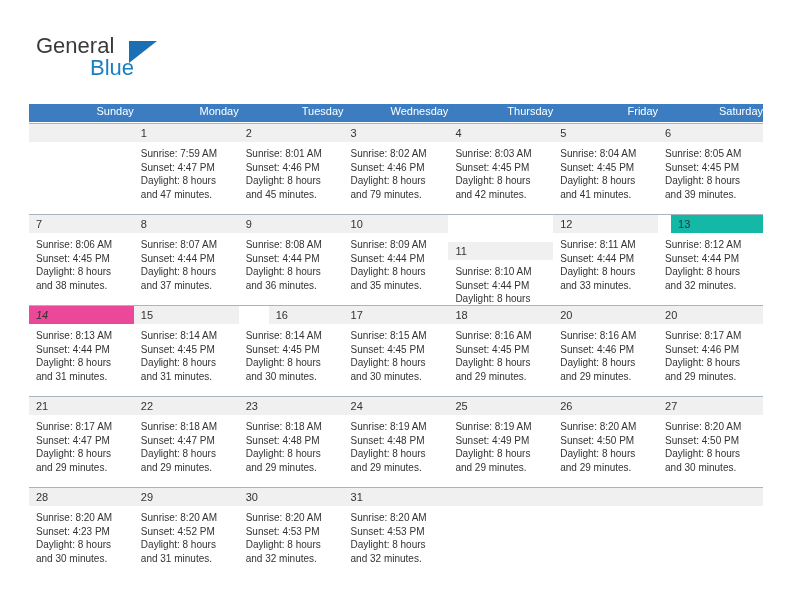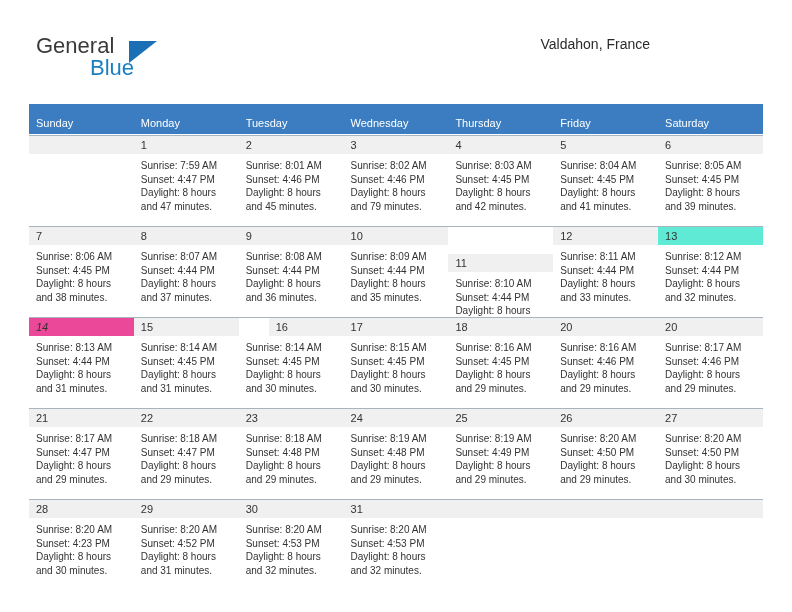--- a/index.html
+++ b/index.html
@@ -91,22 +91,22 @@
     top: 104px;
     width: 734px;
     border-collapse: collapse;
     table-layout: fixed;
   }
   .cal th {
     background: #3b7dc0;
     color: #ffffff;
     font-size: 11px;
     font-weight: normal;
-    text-align: left;
-    padding: 13px 0 5px 7px;
+    text-align: right;
+    padding: 1px 0 5px 7px;
     height: 12px;
     border: none;
   }
   .cal td {
     vertical-align: top;
     padding: 0;
     border: none;
     width: 104.85px;
     height: 90px;
     background: #ffffff;
@@ -152,21 +152,20 @@
 
   <div class="top">
 
     <div class="logo">
       <span class="logo-general">General</span>
       <span class="logo-triangle" style="border-left-color: rgb(26, 111, 181);"></span>
       <span class="logo-blue" style="color: rgb(26, 127, 193);">Blue</span>
     </div>
 
     <div class="title-block">
-      <div class="cal-subtitle">Valdahon, France</div>
     </div>
 
   </div>
 
   <table class="cal">
     <thead>
       <tr>
         <th style="background: rgb(59, 125, 192);">Sunday</th>
         <th style="background: rgb(59, 125, 192);">Monday</th>
         <th style="background: rgb(59, 125, 192);">Tuesday</th>
@@ -318,21 +317,21 @@
               <div class="details">
                 <div>Sunrise: 8:11 AM</div>
                 <div>Sunset: 4:44 PM</div>
                 <div>Daylight: 8 hours</div>
                 <div>and 33 minutes.</div>
               </div>
             </div>
           </td>
           <td>
             <div class="daycell">
-              <div class="daynum-band" style="background: #5eead4;">13</div>
+              <div class="daynum-band" style="background: #14b8a6; margin-left: 13px;">13</div>
               <div class="details">
                 <div>Sunrise: 8:12 AM</div>
                 <div>Sunset: 4:44 PM</div>
                 <div>Daylight: 8 hours</div>
                 <div>and 32 minutes.</div>
               </div>
             </div>
           </td>
         </tr>
         <tr>

